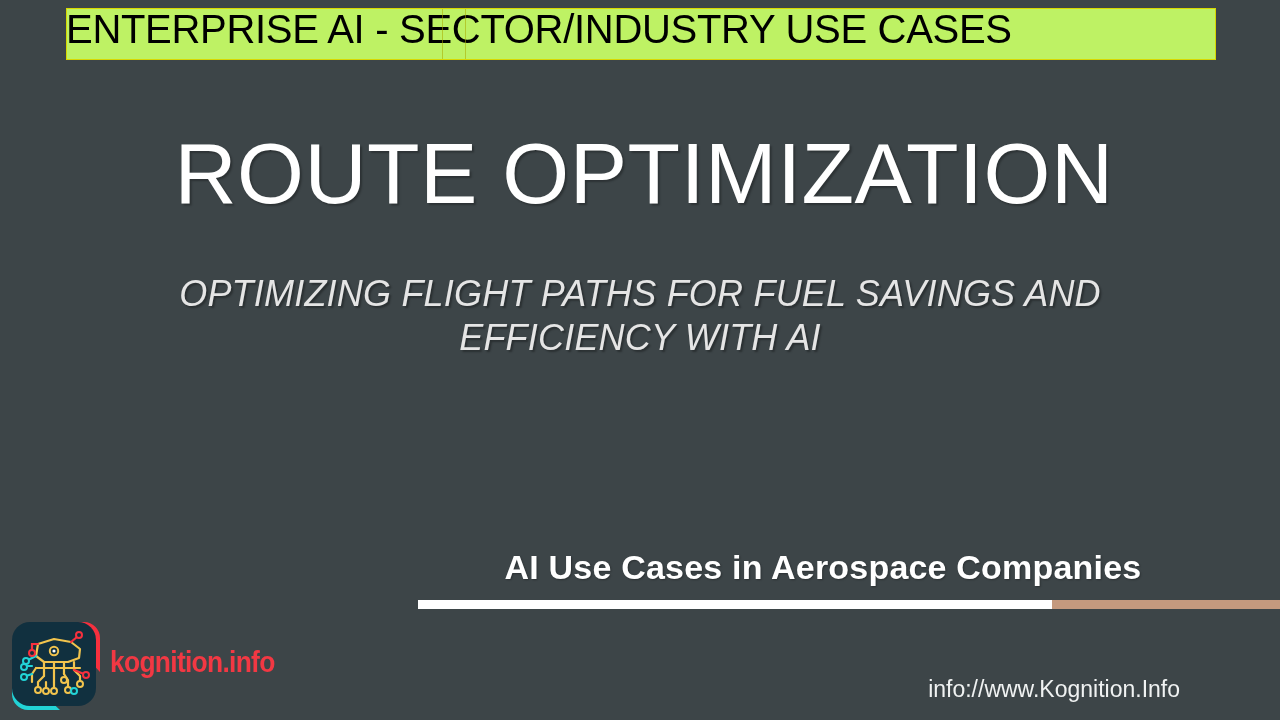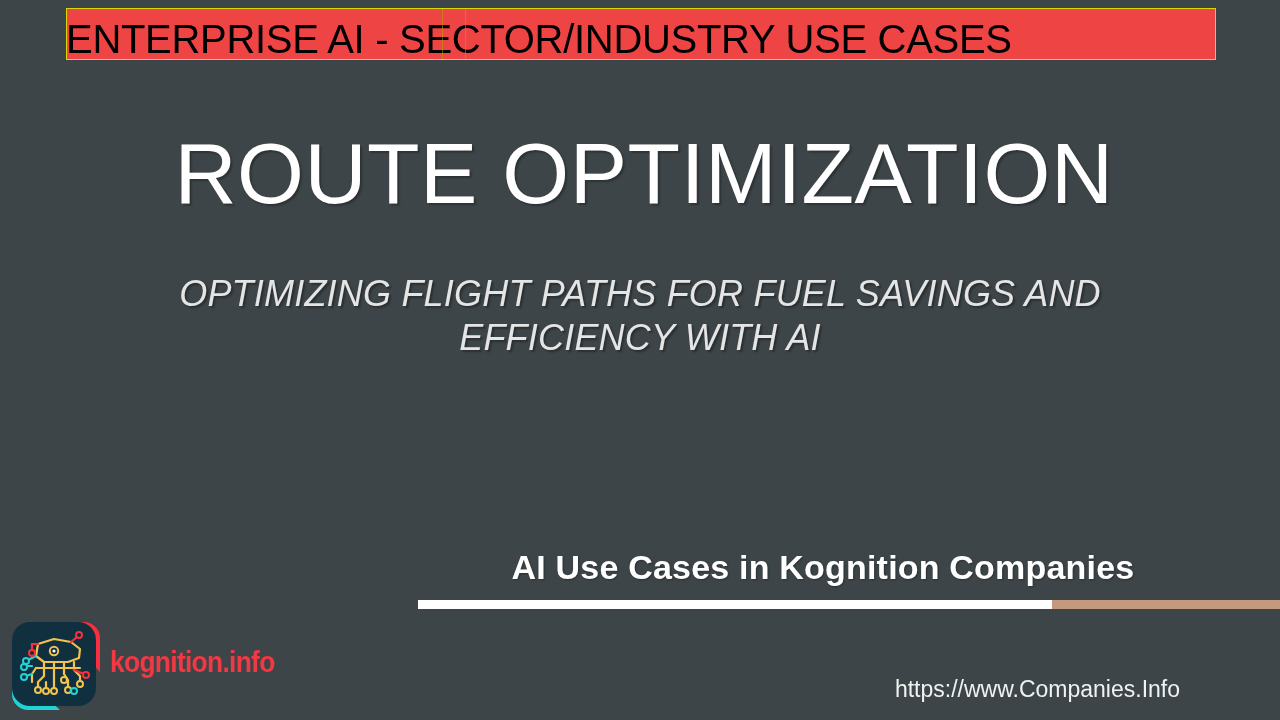--- a/index.html
+++ b/index.html
@@ -22,25 +22,25 @@
     overflow: hidden;
   }
 
   
   #banner {
     position: absolute;
     left: 66px;
     top: 8px;
     width: 1150px;
     height: 52px;
-    background: #ef4444;
+    background: #bef264;
     border: 1px solid #D8D800;
     box-sizing: border-box;
     display: flex;
-    align-items: flex-end;
+    align-items: flex-start;
     overflow: hidden;
   }
   #banner-text {
     font-size: 40px;
     font-weight: 400;
     color: #000000;
     line-height: 1;
     white-space: nowrap;
     letter-spacing: -0.3px;
     margin-left: -1px;
@@ -161,21 +161,21 @@
   <div id="banner">
     <div class="banner-div d1"></div>
     <div class="banner-div d2"></div>
     <div id="banner-text">ENTERPRISE AI - SECTOR/INDUSTRY USE CASES</div>
   </div>
 
   <div id="main-title">ROUTE OPTIMIZATION</div>
 
   <div id="subtitle">OPTIMIZING FLIGHT PATHS FOR FUEL SAVINGS AND EFFICIENCY WITH AI</div>
 
-  <div id="footer-heading">AI Use Cases in Kognition Companies</div>
+  <div id="footer-heading">AI Use Cases in Aerospace Companies</div>
   <div id="rule-white"></div>
   <div id="rule-tan"></div>
 
   <div id="logo">
     <svg width="96" height="96" viewBox="0 0 96 96" xmlns="http://www.w3.org/2000/svg">
 
       <path d="M44 4 H76 A16 16 0 0 1 92 20 V54 Q70 30 44 4 Z" fill="#F6303E"></path>
 
       <path d="M4 44 Q28 70 52 92 H20 A16 16 0 0 1 4 76 Z" fill="#22D3D6"></path>
 
@@ -225,15 +225,15 @@
         <circle cx="16" cy="49" r="3"></circle>
         <circle cx="16" cy="59" r="3"></circle>
         <circle cx="66" cy="73" r="3"></circle>
       </g>
       <circle cx="46" cy="33" r="1.6" fill="#FFFFFF"></circle>
     </svg>
   </div>
 
   <div id="wordmark">kognition.info</div>
 
-  <div id="site-url">https://www.Companies.Info</div>
+  <div id="site-url">info://www.Kognition.Info</div>
 
 </div>
 
 </body></html>

